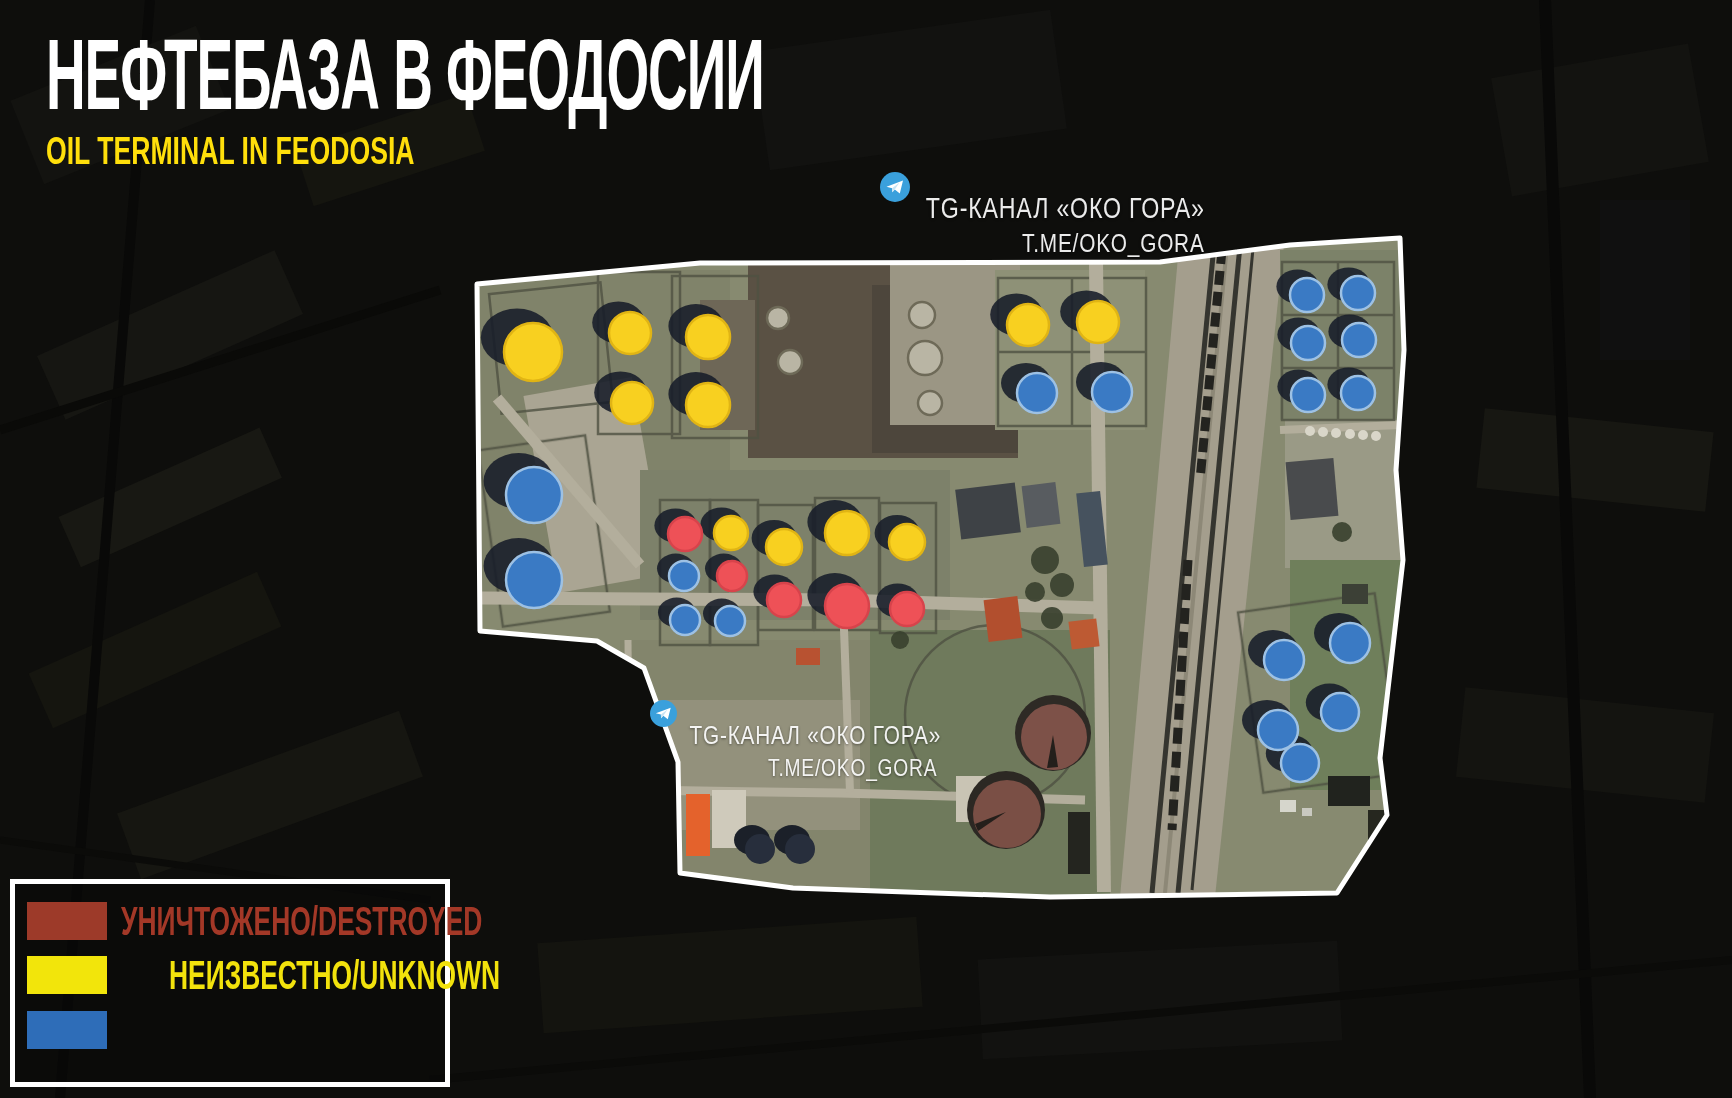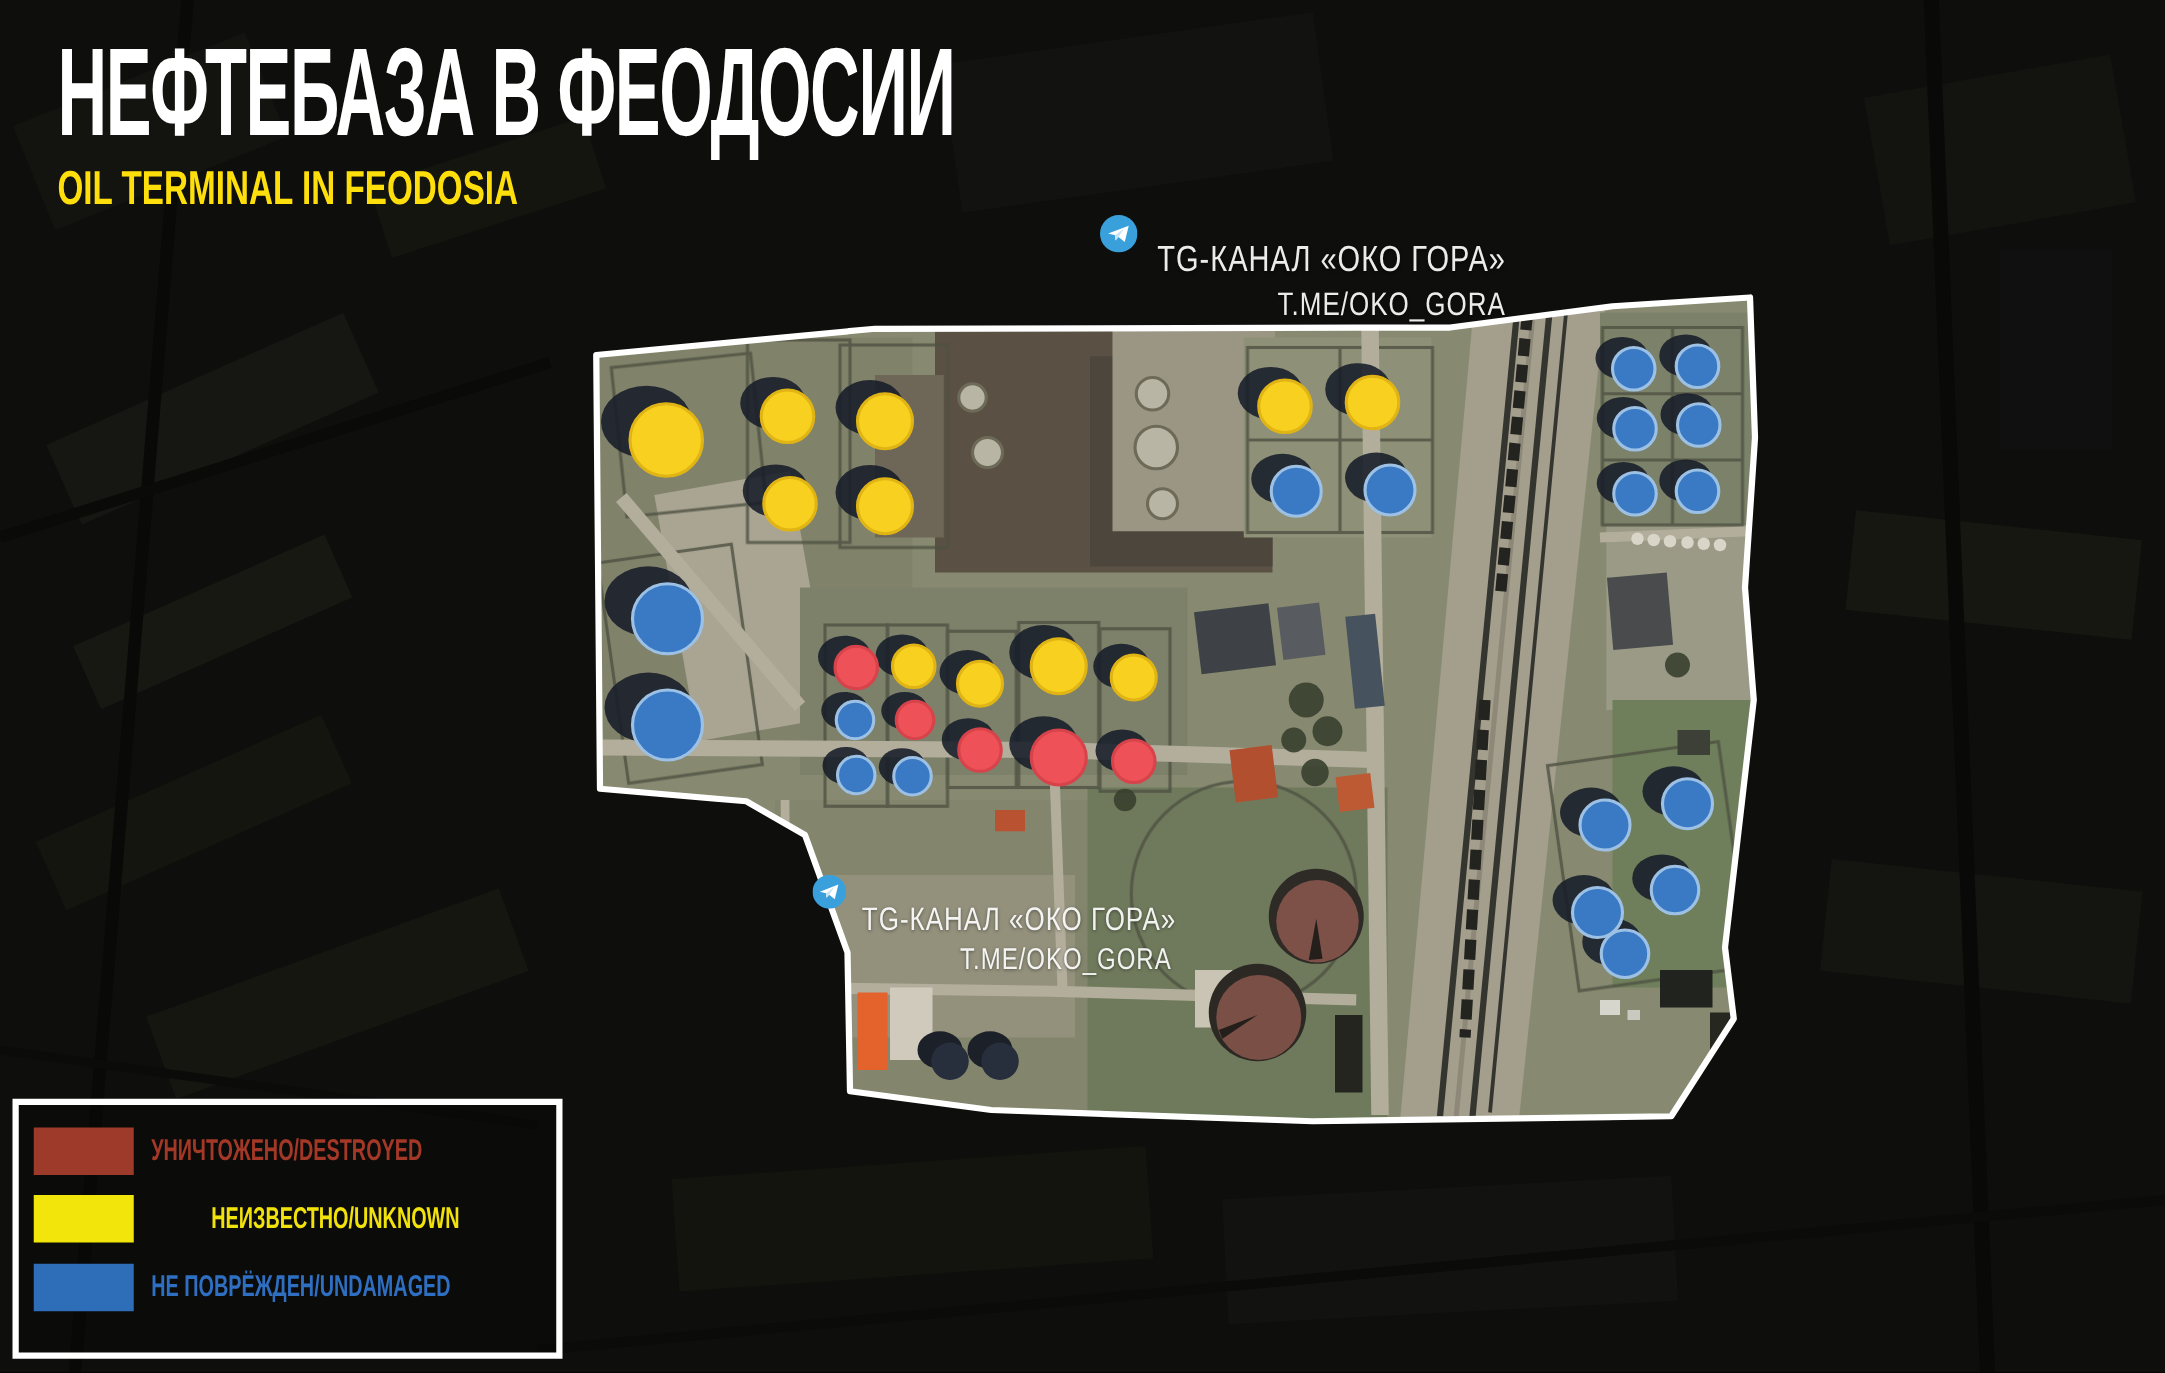--- a/index.html
+++ b/index.html
@@ -24,21 +24,21 @@
   #watermark-top{left:880px;top:172px;width:370px;}
   #watermark-mid{left:650px;top:700px;width:330px;}
   #watermark-mid .wm-line1{font-size:26px;}
   #watermark-mid .wm-line2{font-size:24px;}
   .tg-icon{display:inline-block;}
   
   #legend{position:absolute;left:10px;top:879px;width:440px;height:208px;z-index:20;
           border:5px solid #ffffff;background:rgba(8,8,6,0.42);box-sizing:border-box;}
   .legend-row{position:absolute;left:12px;display:flex;align-items:center;height:42px;}
   .legend-swatch{width:80px;height:38px;flex:0 0 80px;}
-  .legend-label{font-size:24px;font-weight:800;margin-left:14px;line-height:1;
+  .legend-label{font-size:40px;font-weight:800;margin-left:14px;line-height:1;
                 letter-spacing:0px;}
   .legend-label .cond{transform:scaleX(0.66);}
 </style>
 </head>
 <body>
 
 <div id="stage">
 
   <svg width="1732" height="1098" viewBox="0 0 1732 1098">
     <defs>
@@ -303,18 +303,17 @@
         <div class="legend-row" style="top: 16px;">
           <span class="legend-swatch" style="background: rgb(157, 58, 41);"></span>
           <span class="legend-label" style="color: rgb(163, 56, 39);"><span class="cond">УНИЧТОЖЕНО/DESTROYED</span></span>
         </div>
         <div class="legend-row" style="top: 70px; gap: 48px;">
           <span class="legend-swatch" style="background: rgb(242, 229, 11);"></span>
           <span class="legend-label" style="color: rgb(242, 226, 12);"><span class="cond">НЕИЗВЕСТНО/UNKNOWN</span></span>
         </div>
         <div class="legend-row" style="top: 125px;">
           <span class="legend-swatch" style="background: rgb(46, 109, 184);"></span>
-          <span class="legend-label" style="color: rgb(46, 111, 194);"><span class="cond">НЕ ПОВРЁЖДЕН/UNDAMAGED</span></span>
         </div>
       </div>
   </div>
 
 </div>
 
 </body></html>

